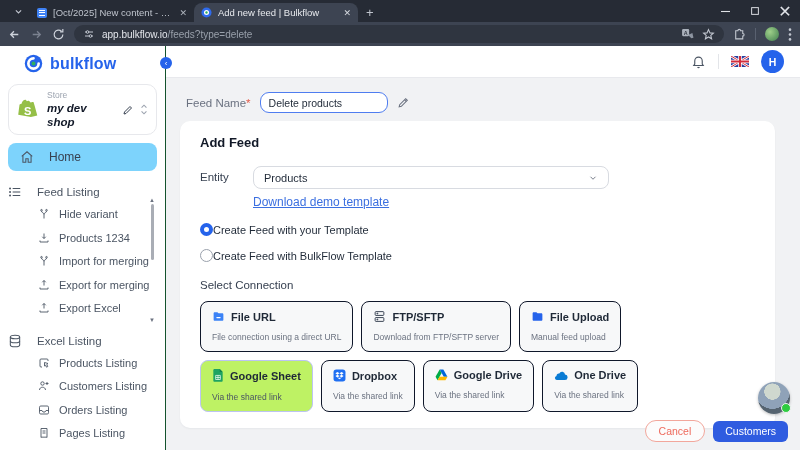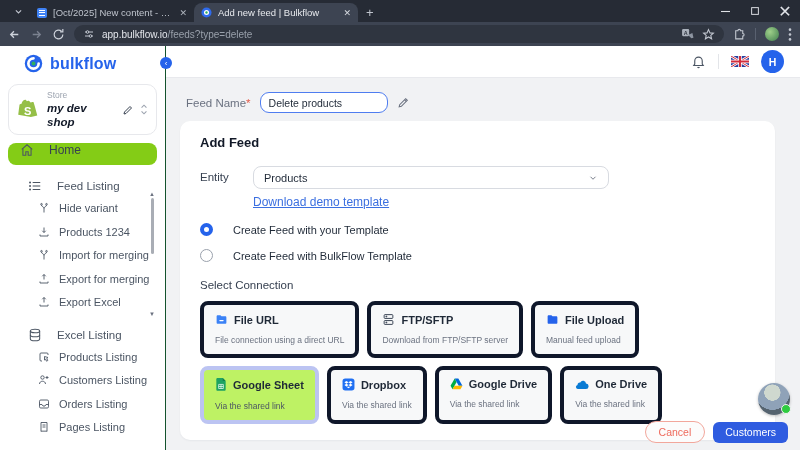--- a/index.html
+++ b/index.html
@@ -44,24 +44,24 @@
   .brand { display:flex; align-items:center; gap:7px; padding:8px 0 0 24px; }
   .brand-name { font-size:16px; font-weight:bold; color:#2563eb; letter-spacing:.2px; }
 
   .store-card { margin:11px 8px 0; border:1px solid #e7e8ec; border-radius:10px;
     padding:5px 8px; display:flex; align-items:center; gap:7px; background:#fff; }
   .store-meta { flex:1; line-height:1.25; }
   .store-label { font-size:8.5px; color:#9ca3af; }
   .store-name { font-size:11.5px; color:#111827; font-weight:600;font-style:italic; }
   .store-actions { display:flex; align-items:center; gap:6px; }
 
-  .nav-home { margin:8px 8px 0; background:#84cc16; border-radius:8px; height:22px;
-    display:flex; gap:15px; padding-left:12px; }
+  .nav-home { margin:8px 8px 0; background:#7dd3fc; border-radius:8px; height:28px;
+    display:flex; align-items:center; gap:15px; padding-left:12px; }
   .nav-home span { font-size:12px; color:#374151; }
-  .sec-head { display:flex; align-items:center; gap:15px; padding-left:28px; margin-top:11px; height:20px; }
+  .sec-head { display:flex; align-items:center; gap:15px; padding-left:8px; margin-top:11px; height:20px; }
   .sec-head span { font-size:11.5px; color:#4b5563; }
   .sub-list { position:relative; }
   .sub-item { display:flex; align-items:center; gap:9px; padding-left:38px; height:23.5px; }
   .sub-item span { font-size:11px; color:#4b5563; }
   .sub-scroll { position:absolute; right:11px; top:2px; width:3px; height:56px; background:#a9adb5; border-radius:2px; }
   .sub-scroll-up { position:absolute; right:10px; top:-5px; font-size:6px; color:#6b7280; }
   .sub-scroll-dn { position:absolute; right:10px; bottom:-3px; font-size:6px; color:#6b7280; }
 
   .maincol { flex:1; display:flex; flex-direction:column; position:relative; }
   .appheader { height:32px; background:#fff; border-bottom:1px solid #e8e9ed;
@@ -79,28 +79,28 @@
 
   .card { background:#fff; border-radius:10px; box-shadow:0 1px 2px rgba(20,30,60,.05);
     padding:14px 20px 16px; min-height:286px; }
   .card-title { font-size:13px; font-weight:bold; color:#111827; margin-bottom:16px; }
   .entity-row { display:flex; }
   .entity-label { width:53px; font-size:11.5px; color:#374151; padding-top:5px; flex:none; }
   .entity-select { width:356px; height:23px; border:1px solid #d8dbe1; border-radius:8px;
     display:flex; align-items:center; padding:0 10px; font-size:11px; color:#1f2937; background:#fff; }
   .entity-select .chev { margin-left:auto; }
   .demo-link { display:inline-block; margin:6px 0 0 53px; font-size:12px; color:#3b6fe0; text-decoration:underline; }
-  .radio-row { display:flex; align-items:center; gap:20px; margin-top:13px; }
+  .radio-row { display:flex; align-items:center; gap:0; margin-top:13px; }
   .radio { width:13px; height:13px; border-radius:50%; flex:none; }
   .radio.on { border:4px solid #2563eb; background:#fff; }
   .radio.off { border:1.5px solid #9aa1ac; background:#fff; }
   .radio-label { font-size:11px; color:#1f2937; }
   .conn-label { margin-top:17px; font-size:11.5px; color:#374151; }
   .conn-grid { display:flex; flex-wrap:wrap; gap:8px; margin-top:10px; max-width:520px; }
-  .conn-card { background:#f7f8f9; border:4px solid #0f172a; border-radius:8px; padding:8px 11px 9px; }
+  .conn-card { background:#f7f8f9; border:1px solid #0f172a; border-radius:8px; padding:8px 11px 9px; }
   .conn-card.selected { background:#bef264; border-color:#bcc4f2; }
   .conn-top { display:flex; align-items:center; gap:6px; }
   .conn-name { font-size:11px; font-weight:600; color:#1f2937; white-space:nowrap; }
   .conn-desc { margin-top:9px; font-size:8.5px; color:#6b7280; white-space:nowrap; }
   .conn-card.selected .conn-desc { color:#4b5563; }
 
   .footer-row { position:absolute; right:12px; bottom:8px; display:flex; align-items:center; gap:8px; }
   .btn-cancel { padding:4px 13px; border:1px solid #f2a79c; border-radius:15px;
     background:#fcfcfc; color:#ee6a5c; font-size:10.5px; }
   .btn-continue { padding:4.5px 12px; border:none; border-radius:6px;

